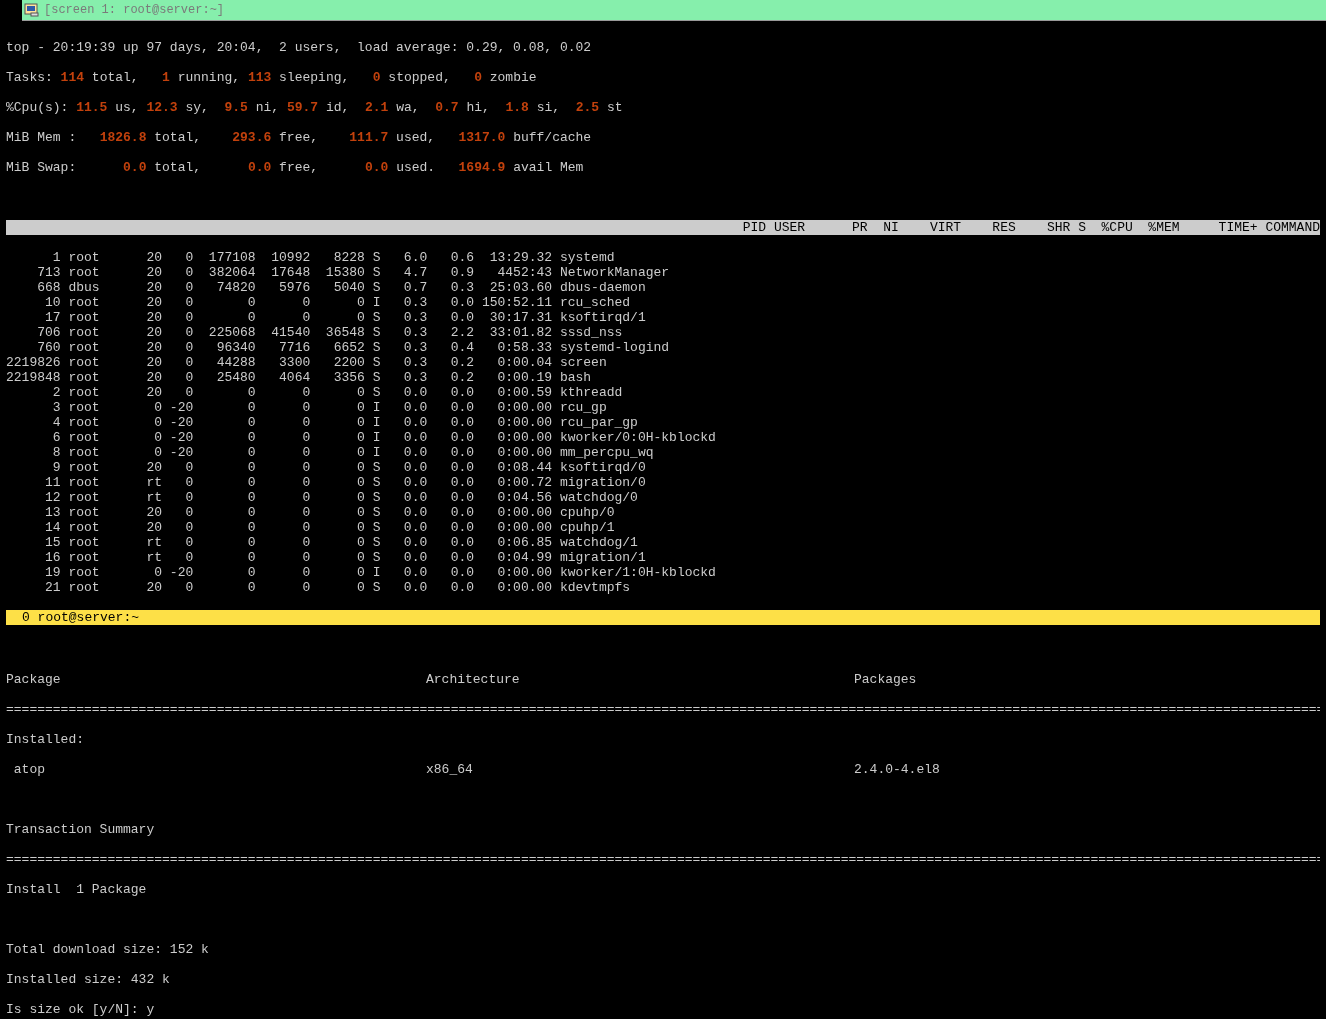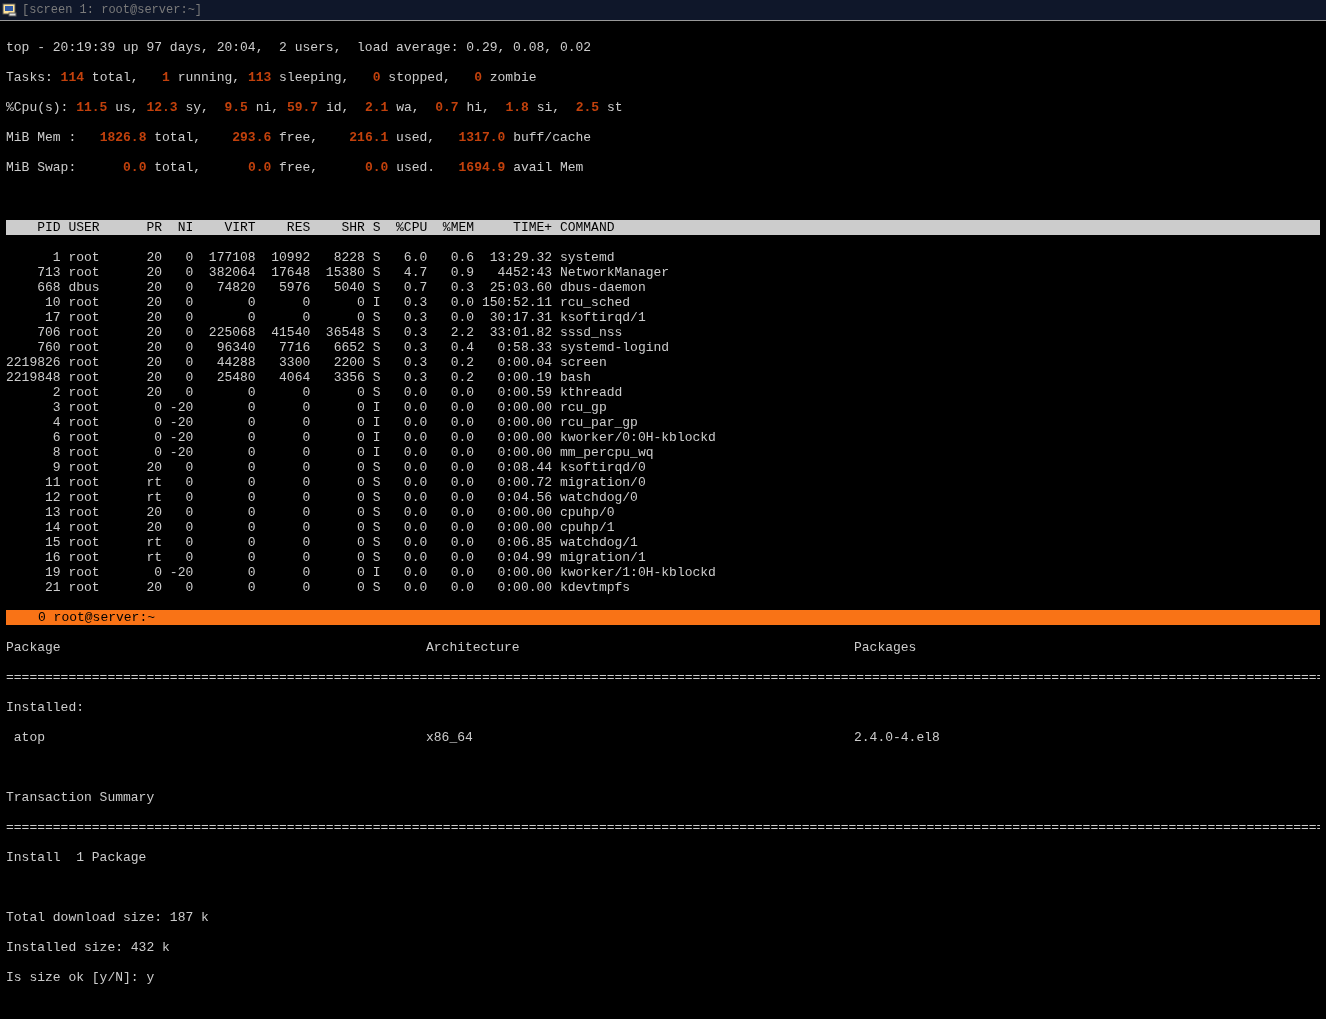--- a/index.html
+++ b/index.html
@@ -6,47 +6,49 @@
     margin: 0;
     padding: 0;
     background: #000;
     color: #ccc;
     font-family: "Consolas", "Courier New", monospace;
     font-size: 13px;
     line-height: 15px;
     width: 1326px;
   }
   .title-bar {
-    background: #0f172a;
+    background: #86efac;
     color: #666;
     height: 20px;
     display: flex;
     align-items: center;
     padding-left: 2px;
     border-bottom: 1px solid #999;
+    margin-left: 22px;
   }
   .title-bar svg { margin-right: 4px; }
   .title-text { color: #7a7a7a; font-size: 12px; }
   .term {
     background: #000;
     padding: 4px 6px 6px 6px;
     white-space: pre;
   }
   .b { font-weight: bold; color: #c2410c; }
   .hdr-row {
     background: #ccc;
     color: #000;
     display: block;
+    text-align: right;
   }
   .row { display: block; }
   .status-bar {
-    background: #f97316;
+    background: #fde047;
     color: #000;
     display: block;
-    padding-left: 32px;
+    padding-left: 16px;
   }
   .divider {
     letter-spacing: 0;
     color: #ccc;
     overflow: hidden;
     white-space: nowrap;
   }
 </style>
 </head>
 <body>
@@ -57,36 +59,36 @@
     <rect x="3" y="4" width="8" height="5" fill="#2f5aa8"></rect>
     <rect x="7" y="11" width="7" height="3" fill="#ddd" stroke="#555"></rect>
   </svg>
   <span class="title-text">[screen 1: root@server:~]</span>
 </div>
 
 <div class="term">
 <span class="row">top - 20:19:39 up 97 days, 20:04,  2 users,  load average: 0.29, 0.08, 0.02</span>
 <span class="row"><span>Tasks: </span><span class="b">114 </span><span>total,   </span><span class="b">1 </span><span>running, </span><span class="b">113 </span><span>sleeping,   </span><span class="b">0 </span><span>stopped,   </span><span class="b">0 </span><span>zombie</span></span>
 <span class="row"><span>%Cpu(s): </span><span class="b">11.5 </span><span>us, </span><span class="b">12.3 </span><span>sy,  </span><span class="b">9.5 </span><span>ni, </span><span class="b">59.7 </span><span>id,  </span><span class="b">2.1 </span><span>wa,  </span><span class="b">0.7 </span><span>hi,  </span><span class="b">1.8 </span><span>si,  </span><span class="b">2.5 </span><span>st</span></span>
-<span class="row"><span>MiB Mem :   </span><span class="b">1826.8 </span><span>total,    </span><span class="b">293.6 </span><span>free,    </span><span class="b">216.1 </span><span>used,   </span><span class="b">1317.0 </span><span>buff/cache</span></span>
+<span class="row"><span>MiB Mem :   </span><span class="b">1826.8 </span><span>total,    </span><span class="b">293.6 </span><span>free,    </span><span class="b">111.7 </span><span>used,   </span><span class="b">1317.0 </span><span>buff/cache</span></span>
 <span class="row"><span>MiB Swap:      </span><span class="b">0.0 </span><span>total,      </span><span class="b">0.0 </span><span>free,      </span><span class="b">0.0 </span><span>used.   </span><span class="b">1694.9 </span><span>avail Mem</span></span>
 <span class="row"> </span>
 <span class="hdr-row">    PID USER      PR  NI    VIRT    RES    SHR S  %CPU  %MEM     TIME+ COMMAND</span>
 <div id="top-rows"><span class="row">      1 root      20   0  177108  10992   8228 S   6.0   0.6  13:29.32 systemd</span><span class="row">    713 root      20   0  382064  17648  15380 S   4.7   0.9   4452:43 NetworkManager</span><span class="row">    668 dbus      20   0   74820   5976   5040 S   0.7   0.3  25:03.60 dbus-daemon</span><span class="row">     10 root      20   0       0      0      0 I   0.3   0.0 150:52.11 rcu_sched</span><span class="row">     17 root      20   0       0      0      0 S   0.3   0.0  30:17.31 ksoftirqd/1</span><span class="row">    706 root      20   0  225068  41540  36548 S   0.3   2.2  33:01.82 sssd_nss</span><span class="row">    760 root      20   0   96340   7716   6652 S   0.3   0.4   0:58.33 systemd-logind</span><span class="row">2219826 root      20   0   44288   3300   2200 S   0.3   0.2   0:00.04 screen</span><span class="row">2219848 root      20   0   25480   4064   3356 S   0.3   0.2   0:00.19 bash</span><span class="row">      2 root      20   0       0      0      0 S   0.0   0.0   0:00.59 kthreadd</span><span class="row">      3 root       0 -20       0      0      0 I   0.0   0.0   0:00.00 rcu_gp</span><span class="row">      4 root       0 -20       0      0      0 I   0.0   0.0   0:00.00 rcu_par_gp</span><span class="row">      6 root       0 -20       0      0      0 I   0.0   0.0   0:00.00 kworker/0:0H-kblockd</span><span class="row">      8 root       0 -20       0      0      0 I   0.0   0.0   0:00.00 mm_percpu_wq</span><span class="row">      9 root      20   0       0      0      0 S   0.0   0.0   0:08.44 ksoftirqd/0</span><span class="row">     11 root      rt   0       0      0      0 S   0.0   0.0   0:00.72 migration/0</span><span class="row">     12 root      rt   0       0      0      0 S   0.0   0.0   0:04.56 watchdog/0</span><span class="row">     13 root      20   0       0      0      0 S   0.0   0.0   0:00.00 cpuhp/0</span><span class="row">     14 root      20   0       0      0      0 S   0.0   0.0   0:00.00 cpuhp/1</span><span class="row">     15 root      rt   0       0      0      0 S   0.0   0.0   0:06.85 watchdog/1</span><span class="row">     16 root      rt   0       0      0      0 S   0.0   0.0   0:04.99 migration/1</span><span class="row">     19 root       0 -20       0      0      0 I   0.0   0.0   0:00.00 kworker/1:0H-kblockd</span><span class="row">     21 root      20   0       0      0      0 S   0.0   0.0   0:00.00 kdevtmpfs</span></div>
 <span class="status-bar">0 root@server:~</span>
-<span class="row"><span style="display:inline-block;width:420px;">Package</span><span style="display:inline-block;width:428px;">Architecture</span><span>Packages</span></span>
+<span class="row"><span style="display:inline-block;width:420px;margin-top:32px;">Package</span><span style="display:inline-block;width:428px;">Architecture</span><span>Packages</span></span>
 <span class="row divider">==============================================================================================================================================================================</span>
 <span class="row">Installed:</span>
 <span class="row"><span style="display:inline-block;width:420px;"> atop</span><span style="display:inline-block;width:428px;">x86_64</span><span>2.4.0-4.el8</span></span>
 <span class="row"> </span>
 <span class="row">Transaction Summary</span>
 <span class="row divider">==============================================================================================================================================================================</span>
 <span class="row">Install  1 Package</span>
 <span class="row"> </span>
-<span class="row">Total download size: 187 k</span>
+<span class="row">Total download size: 152 k</span>
 <span class="row">Installed size: 432 k</span>
 <span class="row">Is size ok [y/N]: y</span>
 
 
 
 
 
 
 
 

